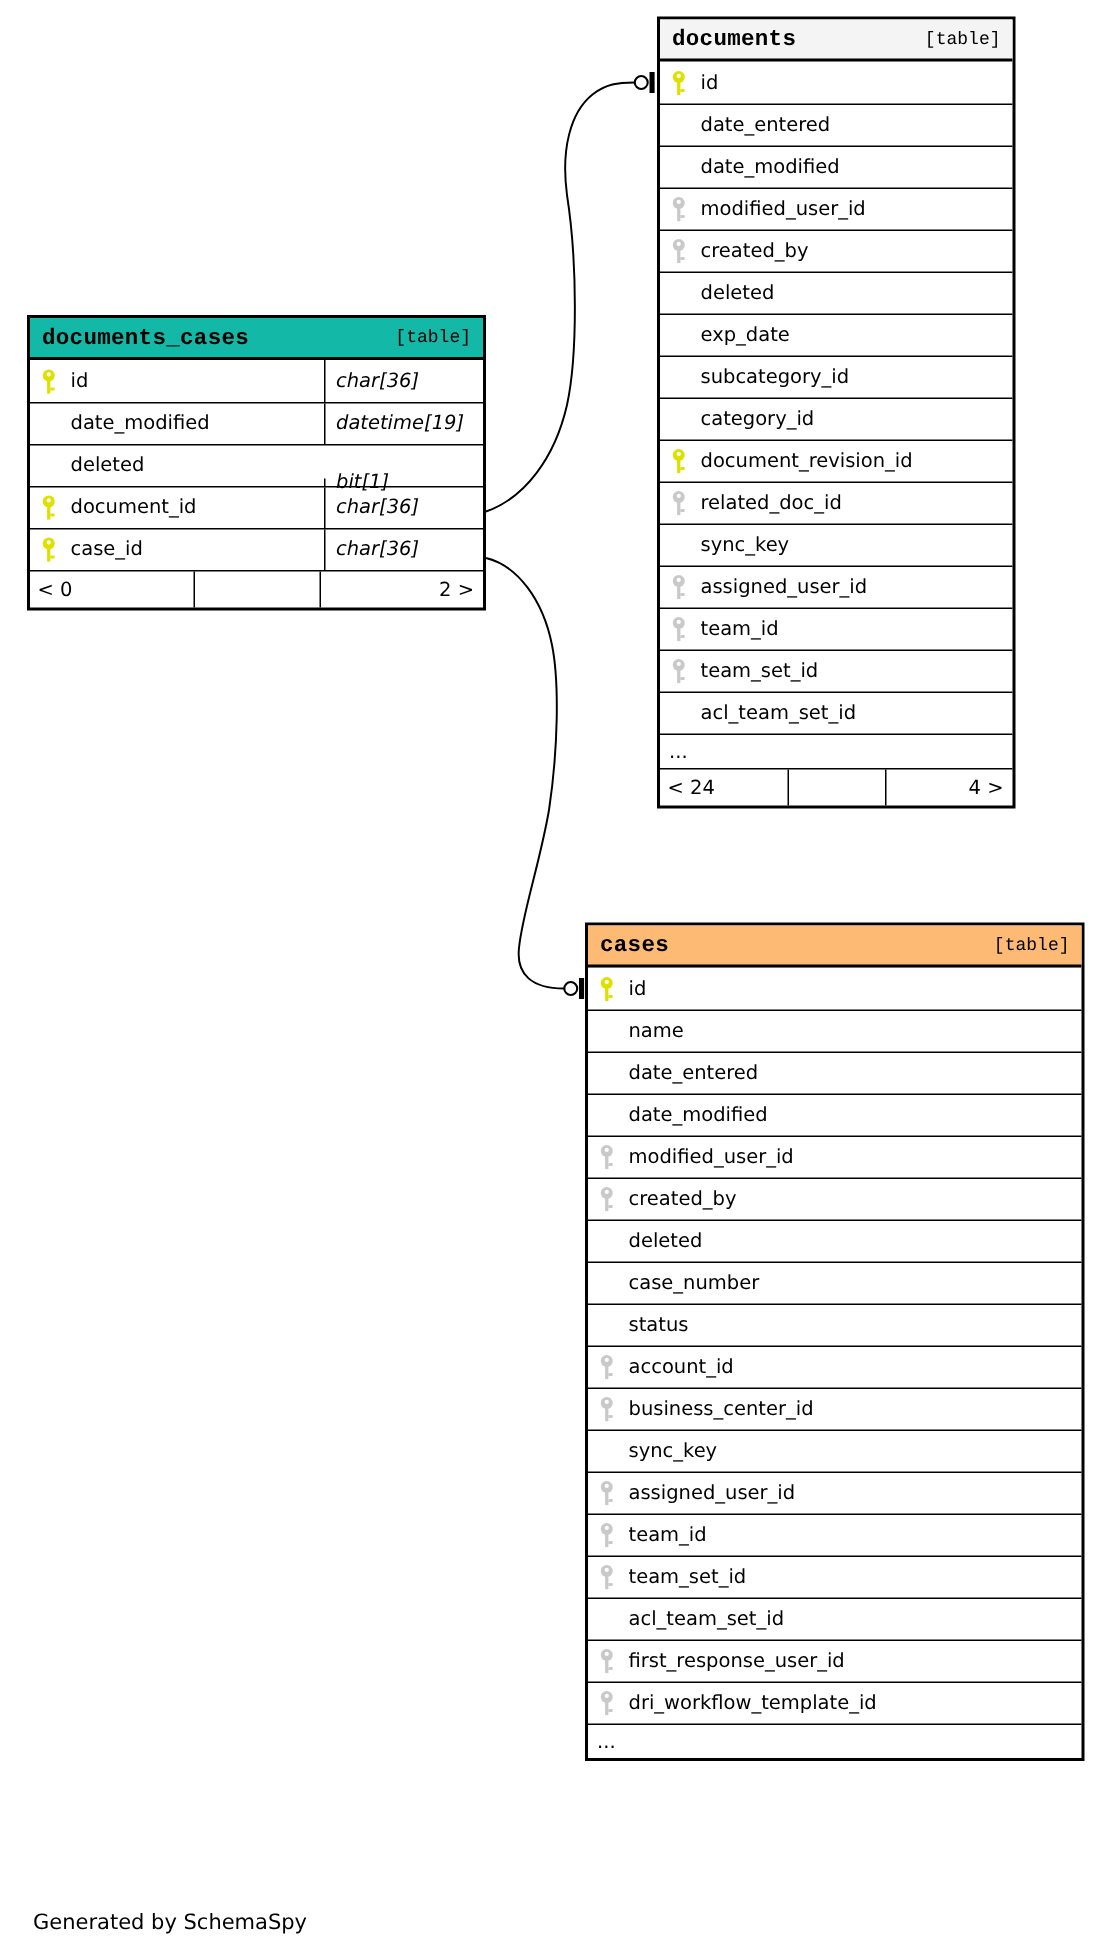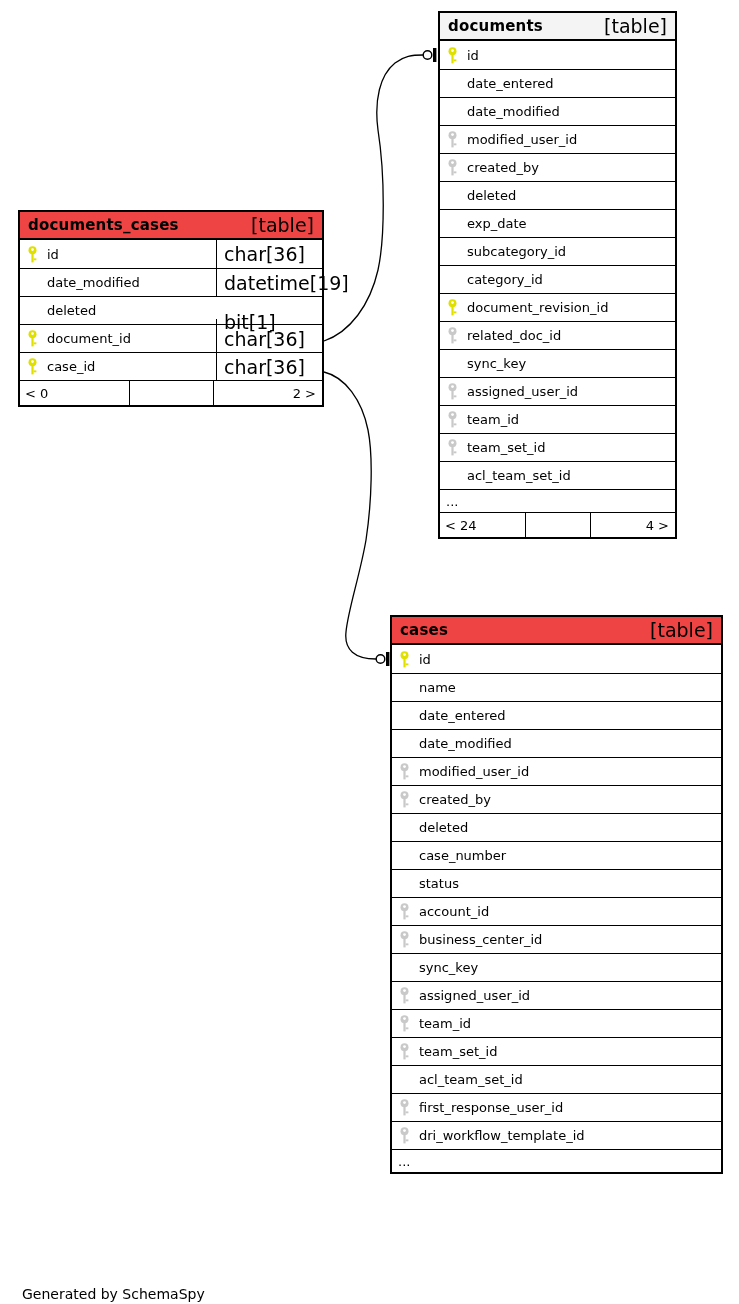--- a/index.html
+++ b/index.html
@@ -1,41 +1,41 @@
 <!DOCTYPE html>
 <html><head>
 <meta charset="utf-8">
 <style>
   html,body{margin:0;padding:0;background:#ffffff;}
   body{font-family:"DejaVu Sans","Liberation Sans",sans-serif;color:#000;}
   #canvas{position:relative;width:739px;height:1304px;background:#ffffff;overflow:hidden;}
   .tbl{position:absolute;border:2px solid #000;background:#fff;box-sizing:border-box;}
-  .tbl-header{height:26px;border-bottom:2px solid #000;display:flex;justify-content:space-between;align-items:center;padding:0 8px;background:#f4f4f4;}
+  .tbl-header{height:26px;border-bottom:2px solid #000;display:flex;justify-content:space-between;align-items:center;padding:0 8px;background:#f4f4f4;font-family:Liberation Mono, monospace;}
   .tbl-title{font-weight:bold;font-size:15px;letter-spacing:0.2px;}
-  .tbl-badge{font-size:19px;}
+  .tbl-badge{font-size:12px;}
   .row{position:relative;height:28px;border-top:1px solid #000;display:flex;align-items:center;padding-left:7px;font-size:13px;box-sizing:border-box;}
   .row:first-child{border-top:none;align-items:center;}
   .key-slot{width:20px;flex:0 0 20px;display:flex;align-items:center;}
   .col-name{white-space:nowrap;}
-  .col-type{position:absolute;top:0;bottom:0;right:0;display:flex;align-items:center;border-left:1px solid #000;padding-left:7px;font-size:19px;white-space:nowrap;}
+  .col-type{position:absolute;top:0;bottom:0;right:0;display:flex;align-items:center;border-left:1px solid #000;padding-left:7px;font-size:13px;white-space:nowrap;font-style:italic;}
   .ellipsis-row{height:22px;border-top:1px solid #000;display:flex;align-items:center;padding-left:6px;font-size:13px;}
   .tbl-footer{height:24px;border-top:1px solid #000;display:flex;font-size:13px;}
   .tbl-footer .cell{display:flex;align-items:center;box-sizing:border-box;white-space:nowrap;}
   .cell.left{width:36%;padding-left:5px;}
   .cell.mid{width:28%;border-left:1px solid #000;}
   .cell.right{width:36%;border-left:1px solid #000;justify-content:flex-end;padding-right:6px;}
   #rel-layer{position:absolute;left:0;top:0;pointer-events:none;}
-  .note{position:absolute;left:22px;top:1274px;font-size:14px;margin-top:12px;}
+  .note{position:absolute;left:22px;top:1274px;font-size:14px;}
 </style>
 </head>
 <body>
 
 <div id="canvas">
   <div class="tbl" style="left: 18px; top: 210px; width: 306px; border-color: rgb(0, 0, 0);">
-      <div class="tbl-header" style="background: #ef4444;">
+      <div class="tbl-header" style="background: #14b8a6;">
         <span class="tbl-title">documents_cases</span>
         <span class="tbl-badge">[table]</span>
       </div>
       <div>
         <div class="row">
           <span class="key-slot">
             <svg width="11" height="17" viewBox="0 0 11 17">
               <circle cx="5.5" cy="4.3" r="4" fill="#e0e000"></circle>
               <circle cx="5.5" cy="3.6" r="1.4" fill="#ffffff"></circle>
               <rect x="4.4" y="7.6" width="2.2" height="8.8" fill="#e0e000"></rect>
@@ -214,21 +214,21 @@
         </div>
       </div>
       <div class="ellipsis-row">...</div>
       <div class="tbl-footer">
         <div class="cell left">&lt; 24</div>
         <div class="cell mid"></div>
         <div class="cell right">4 &gt;</div>
       </div>
     </div>
   <div class="tbl" style="left: 390px; top: 615px; width: 333px; border-color: rgb(0, 0, 0);">
-      <div class="tbl-header" style="background: #ef4444;">
+      <div class="tbl-header" style="background: #fdba74;">
         <span class="tbl-title">cases</span>
         <span class="tbl-badge">[table]</span>
       </div>
       <div>
         <div class="row">
           <span class="key-slot">
             <svg width="11" height="17" viewBox="0 0 11 17">
               <circle cx="5.5" cy="4.3" r="4" fill="#e0e000"></circle>
               <circle cx="5.5" cy="3.6" r="1.4" fill="#ffffff"></circle>
               <rect x="4.4" y="7.6" width="2.2" height="8.8" fill="#e0e000"></rect>

